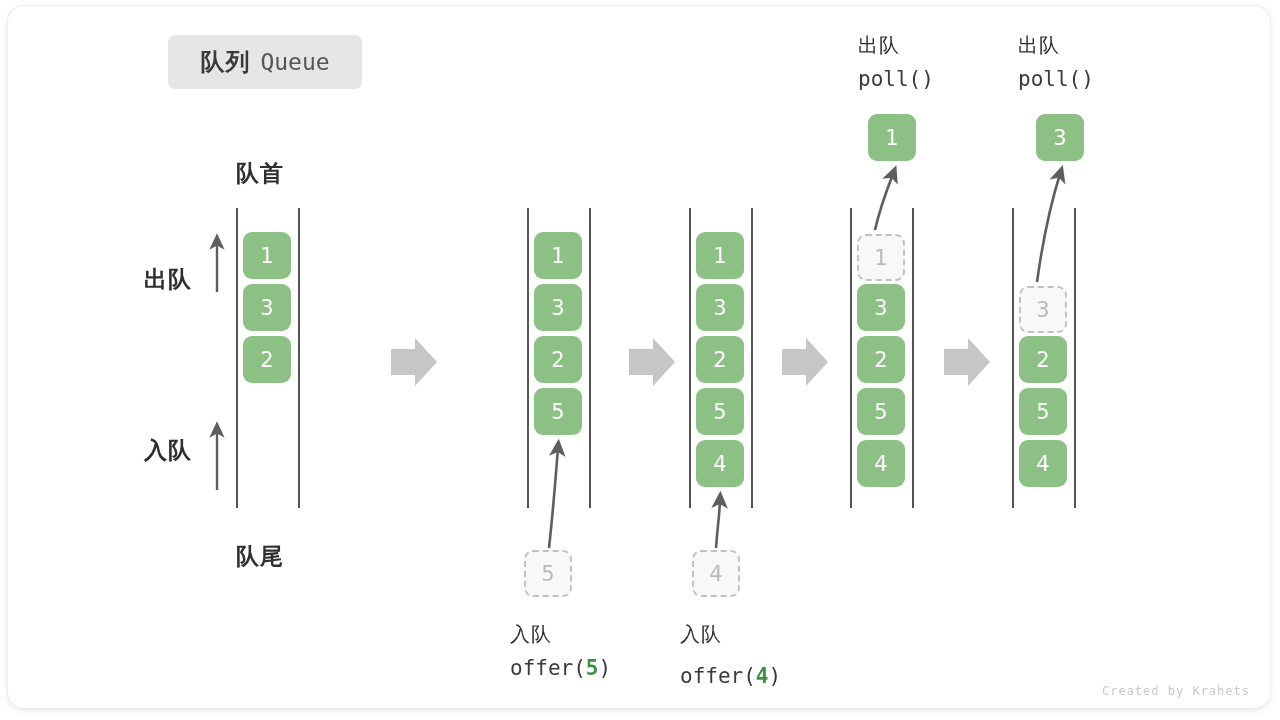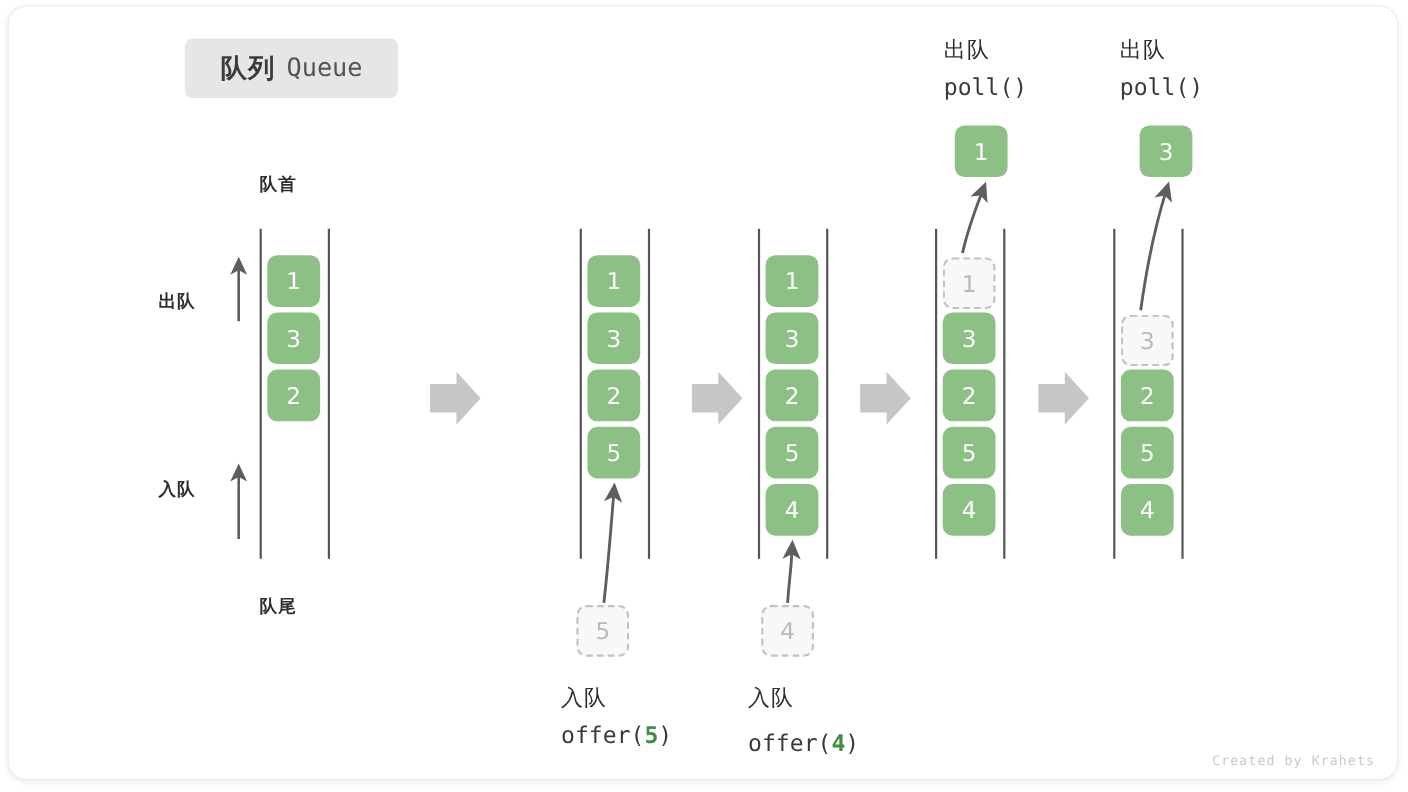--- a/index.html
+++ b/index.html
@@ -53,21 +53,21 @@
   .title-en {
     font-size: 23px;
     color: #555555;
     font-family: "DejaVu Sans Mono", "Liberation Mono", monospace;
   }
 
   
   .abs { position: absolute; white-space: pre; }
 
   .lbl-cn-bold {
-    font-size: 16px;
+    font-size: 23px;
     font-weight: bold;
     color: #2f2f2f;
     letter-spacing: 1px;
   }
   .op-cn {
     font-size: 20px;
     color: #2f2f2f;
     letter-spacing: 1px;
     font-weight: normal;
   }

